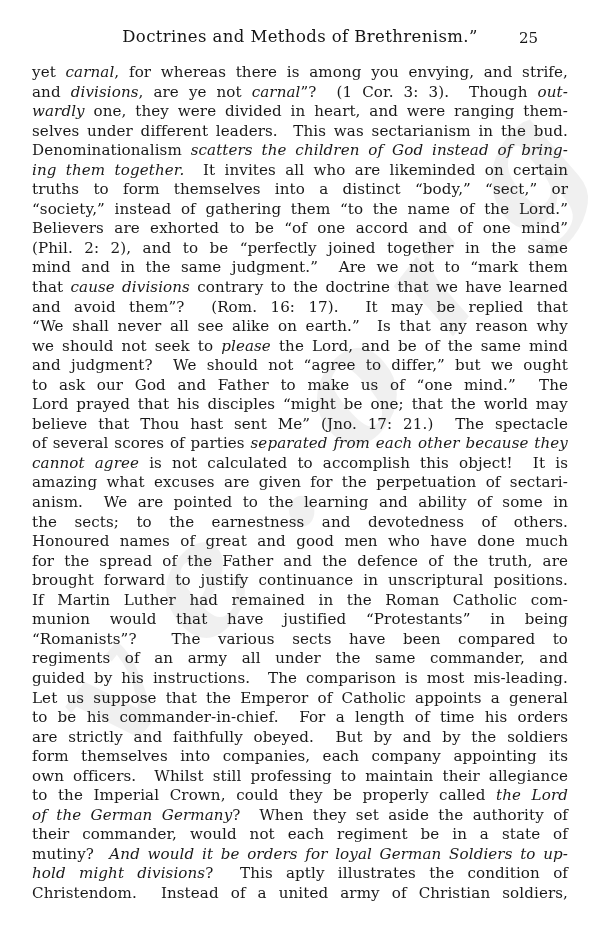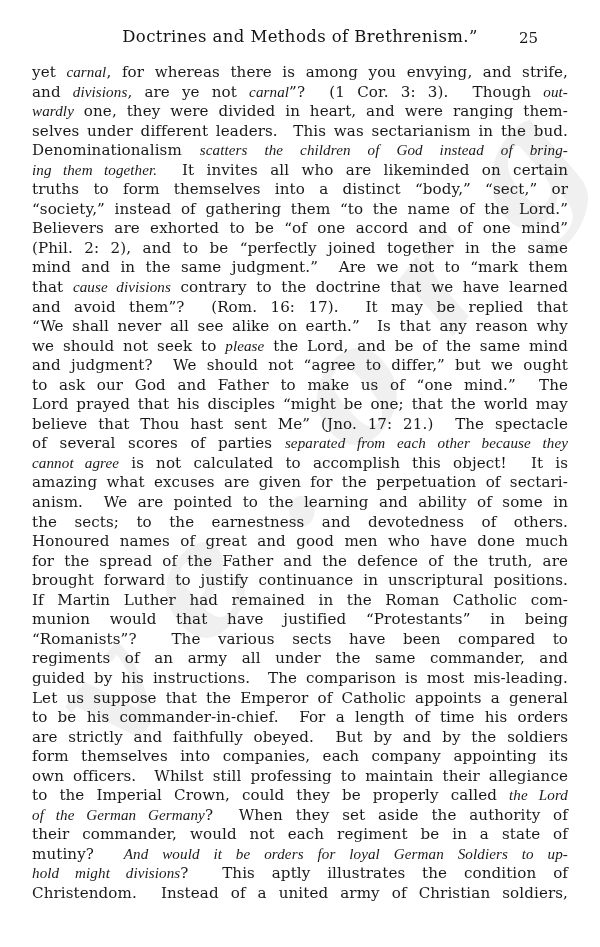--- a/index.html
+++ b/index.html
@@ -61,21 +61,21 @@
     line-height: 19.55px;
     font-size: 15.1px;
     text-align: justify;
     text-align-last: justify;
     -moz-text-align-last: justify;
     white-space: nowrap;
     letter-spacing: 0.1px;
     color: #191919;
   }
   .line span { display: inline; }
-  .em { font-style: italic; font-family: Liberation Serif, serif; }
+  .em { font-style: italic; }
 </style>
 </head>
 <body>
 
 <div class="page">
   <div class="watermark">ve.org</div>
 
   <div class="running-head">
     <div class="head-title">Doctrines and Methods of Brethrenism.”</div>
     <div class="page-num">25</div>

